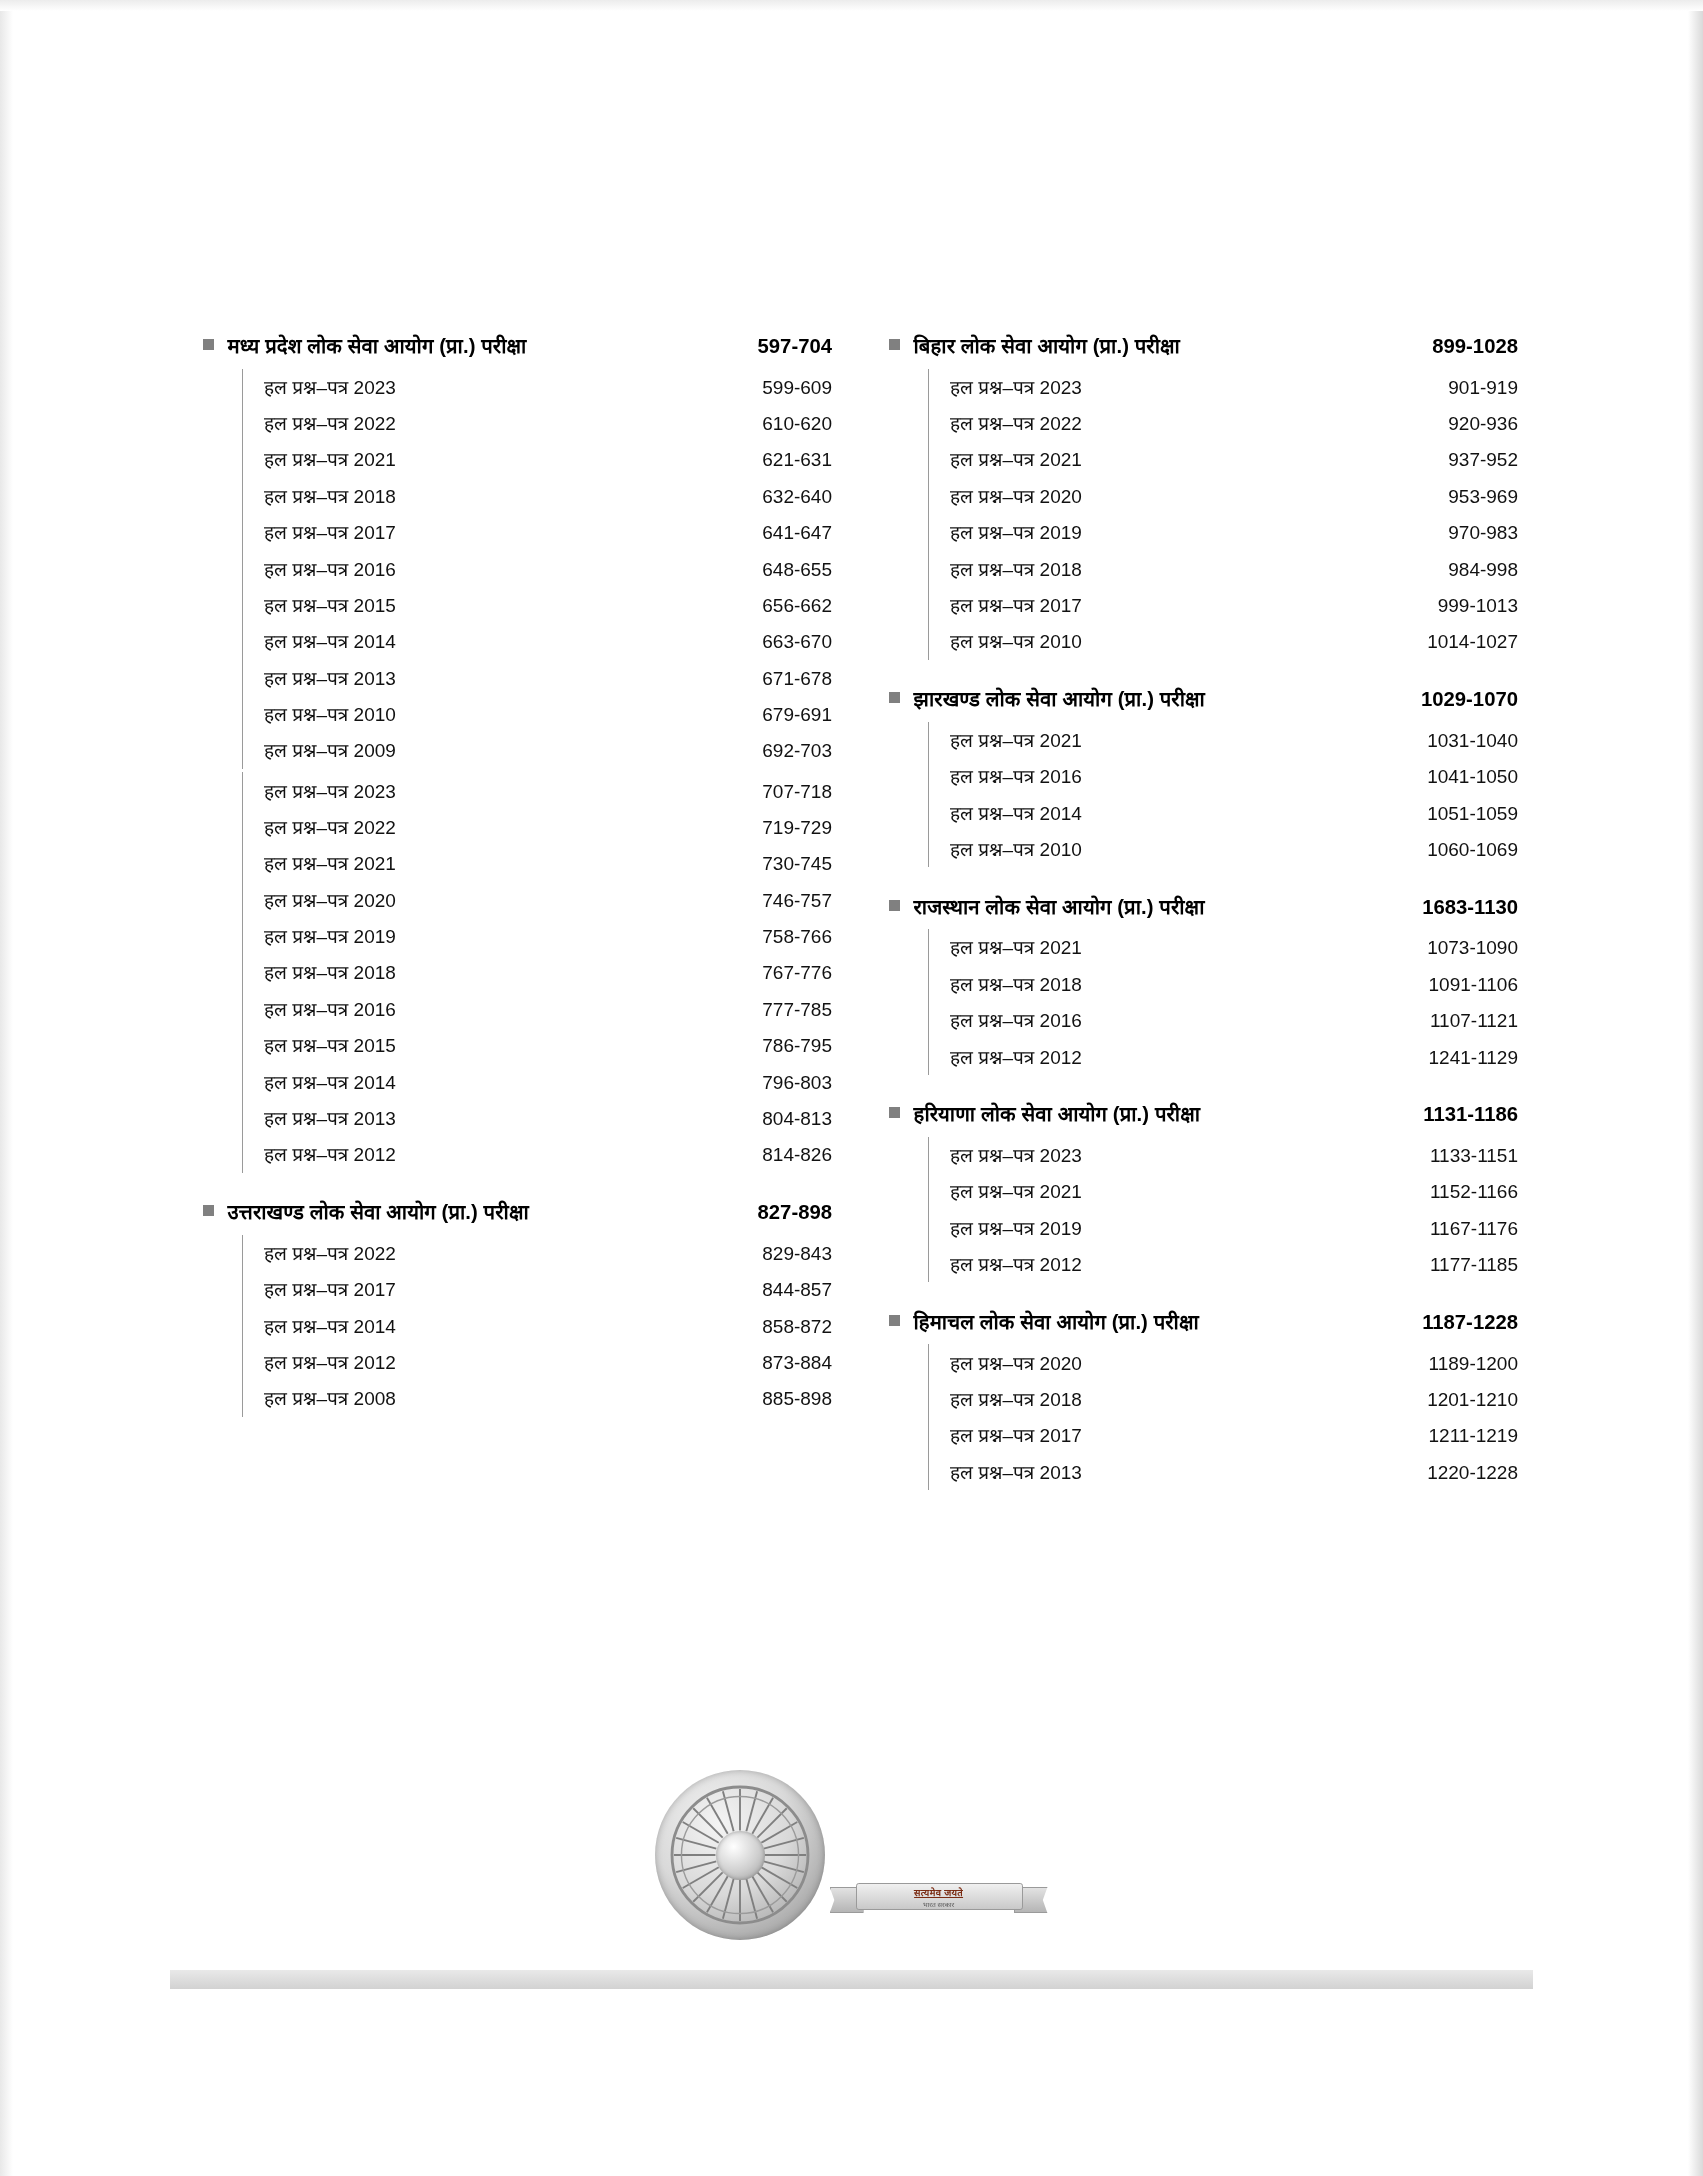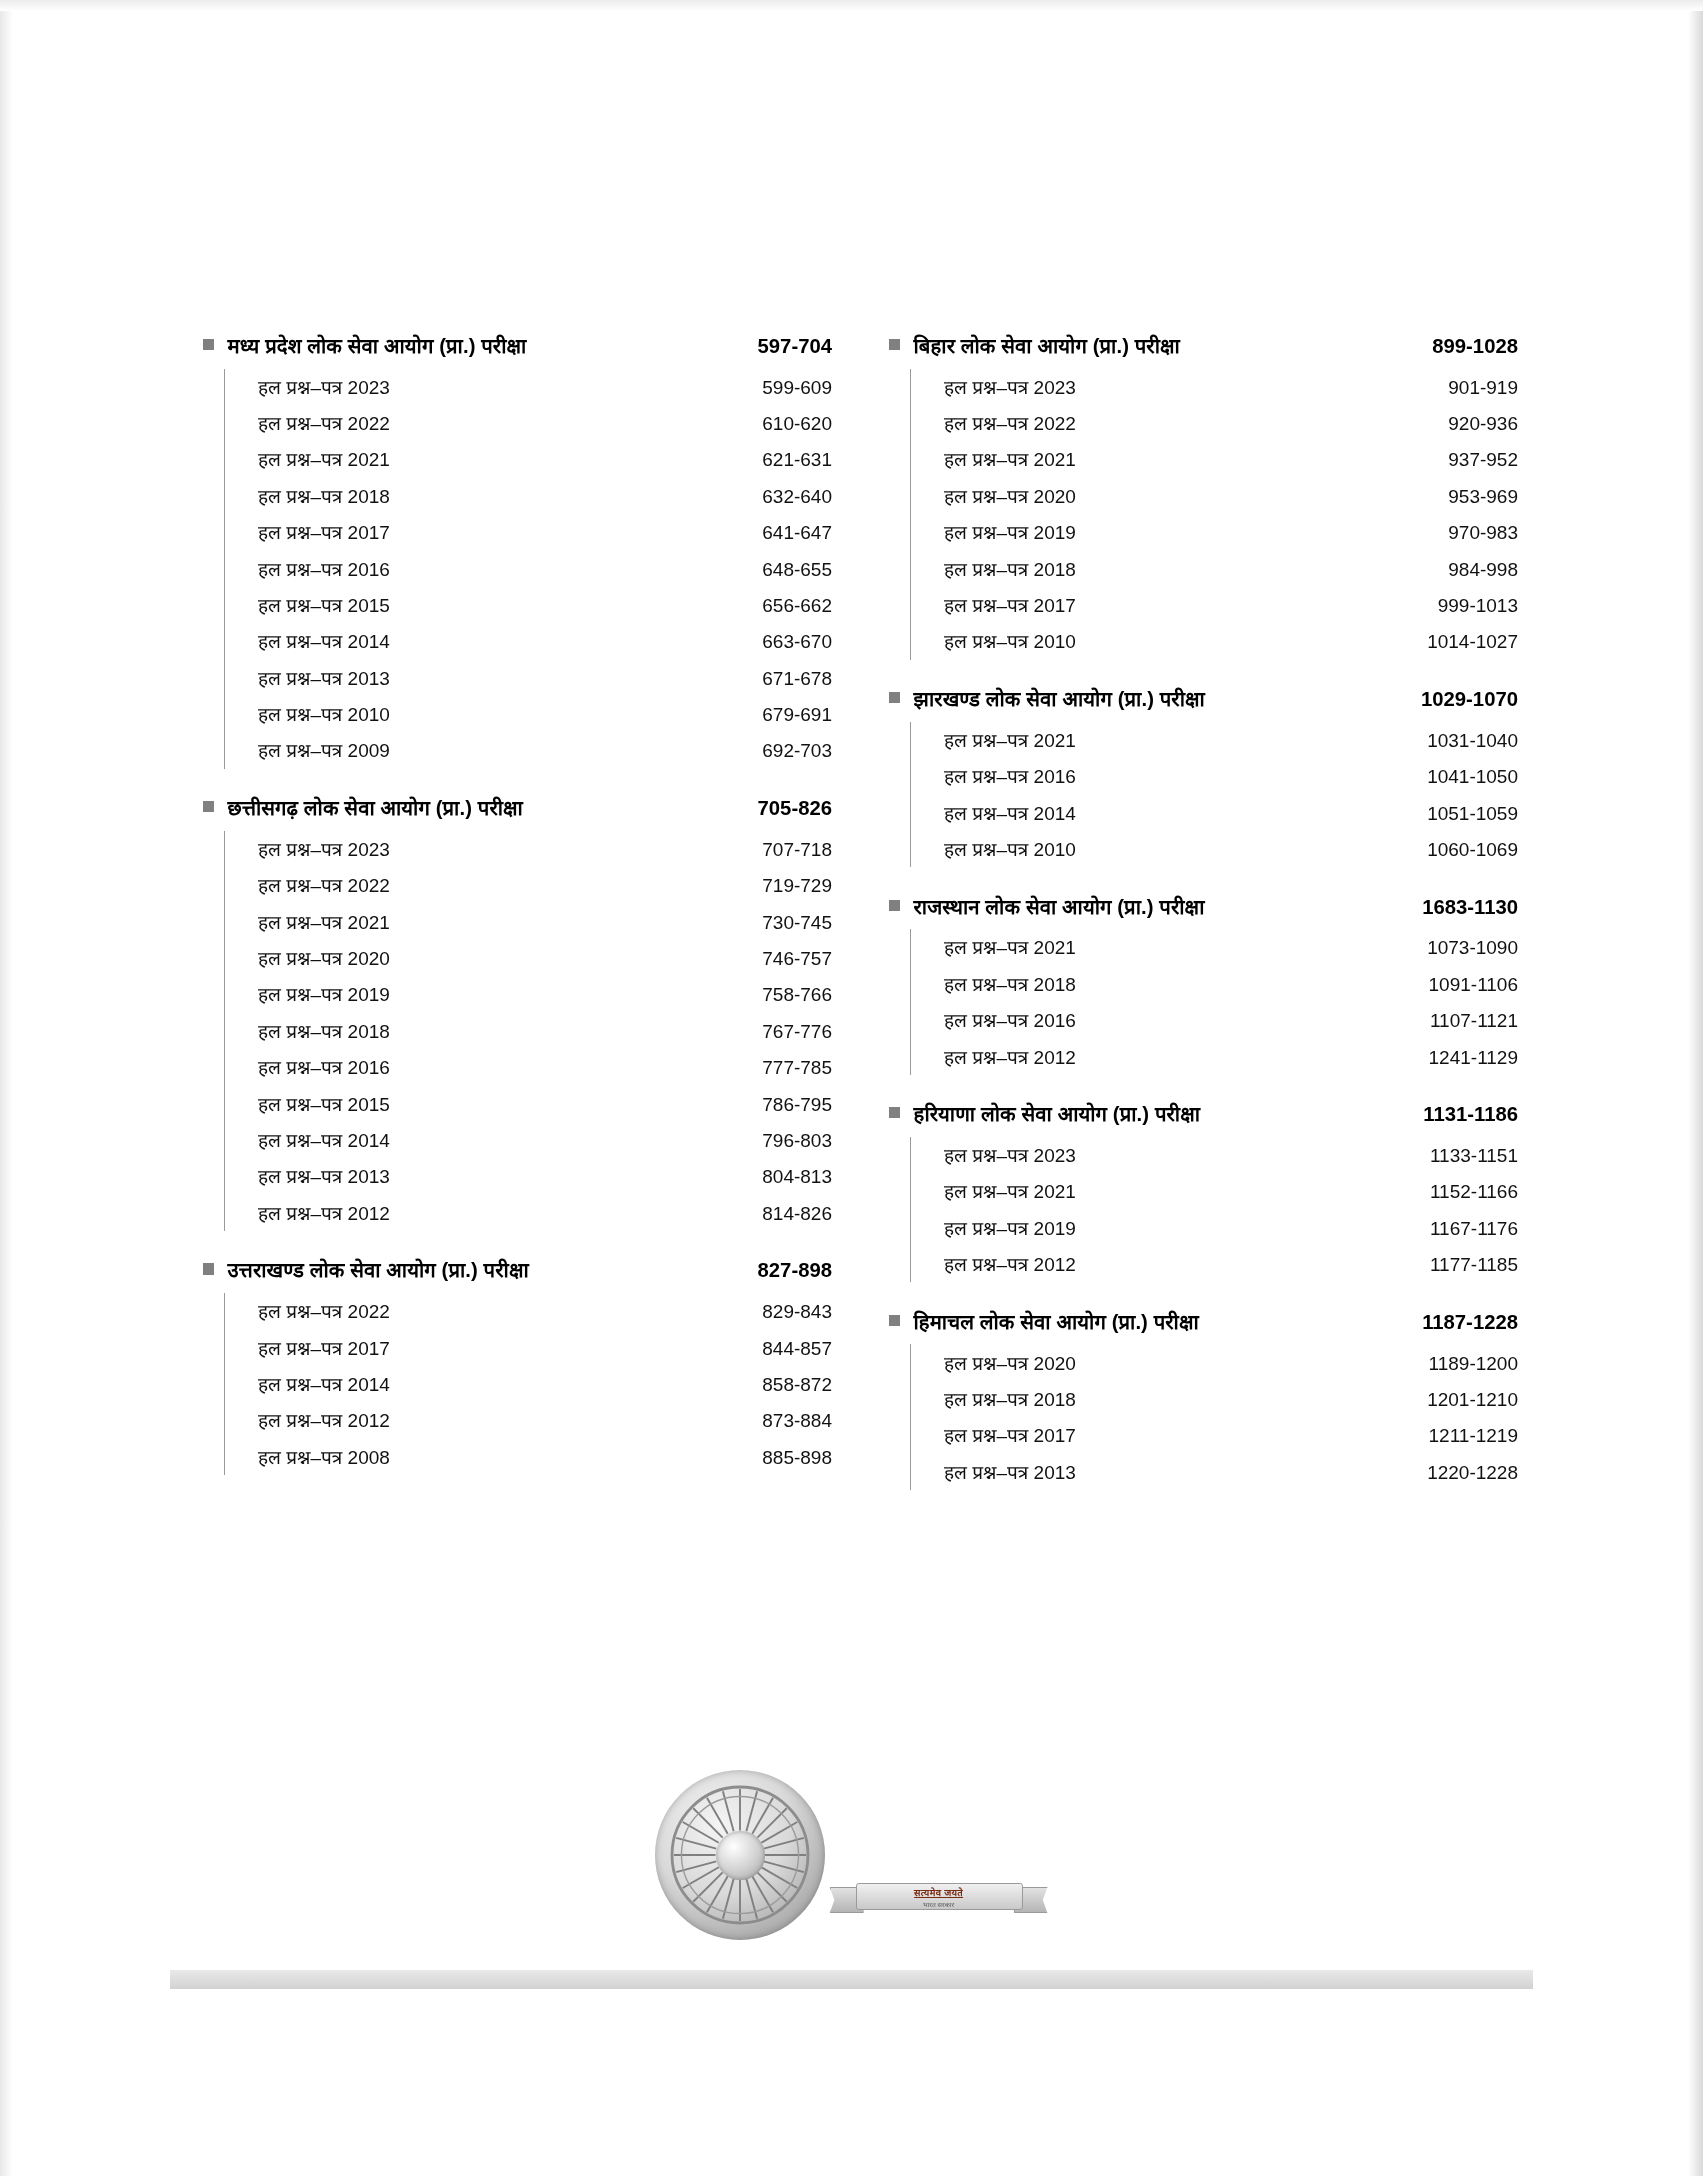--- a/index.html
+++ b/index.html
@@ -85,23 +85,23 @@
   }
   .sec-range {
     flex: 0 0 auto;
     text-align: right;
     white-space: nowrap;
     padding-left: 11.4px;
   }
 
   
   .rows {
-    margin-left: 21px;
+    margin-left: 39px;
     border-left: 1.4px solid #9a9a9a;
-    padding-left: 12px;
+    padding-left: 0;
   }
   .row {
     display: flex;
     align-items: baseline;
     font-size: 19px;
     color: #111;
     padding: 5.2px 0 5.2px 21px;
   }
   .row-label {
     flex: 1 1 auto;
@@ -263,25 +263,20 @@
                 <span class="row-label">हल प्रश्न–पत्र 2010</span>
                 <span class="row-pages">679-691</span>
               </div>
               <div class="row">
                 <span class="row-label">हल प्रश्न–पत्र 2009</span>
                 <span class="row-pages">692-703</span>
               </div>
             </div>
           </div>
           <div class="section">
-            <div class="sec-head">
-              <span class="bullet"></span>
-              <span class="sec-title">छत्तीसगढ़ लोक सेवा आयोग (प्रा.) परीक्षा</span>
-              <span class="sec-range">705-826</span>
-            </div>
             <div class="rows">
               <div class="row">
                 <span class="row-label">हल प्रश्न–पत्र 2023</span>
                 <span class="row-pages">707-718</span>
               </div>
               <div class="row">
                 <span class="row-label">हल प्रश्न–पत्र 2022</span>
                 <span class="row-pages">719-729</span>
               </div>
               <div class="row">

